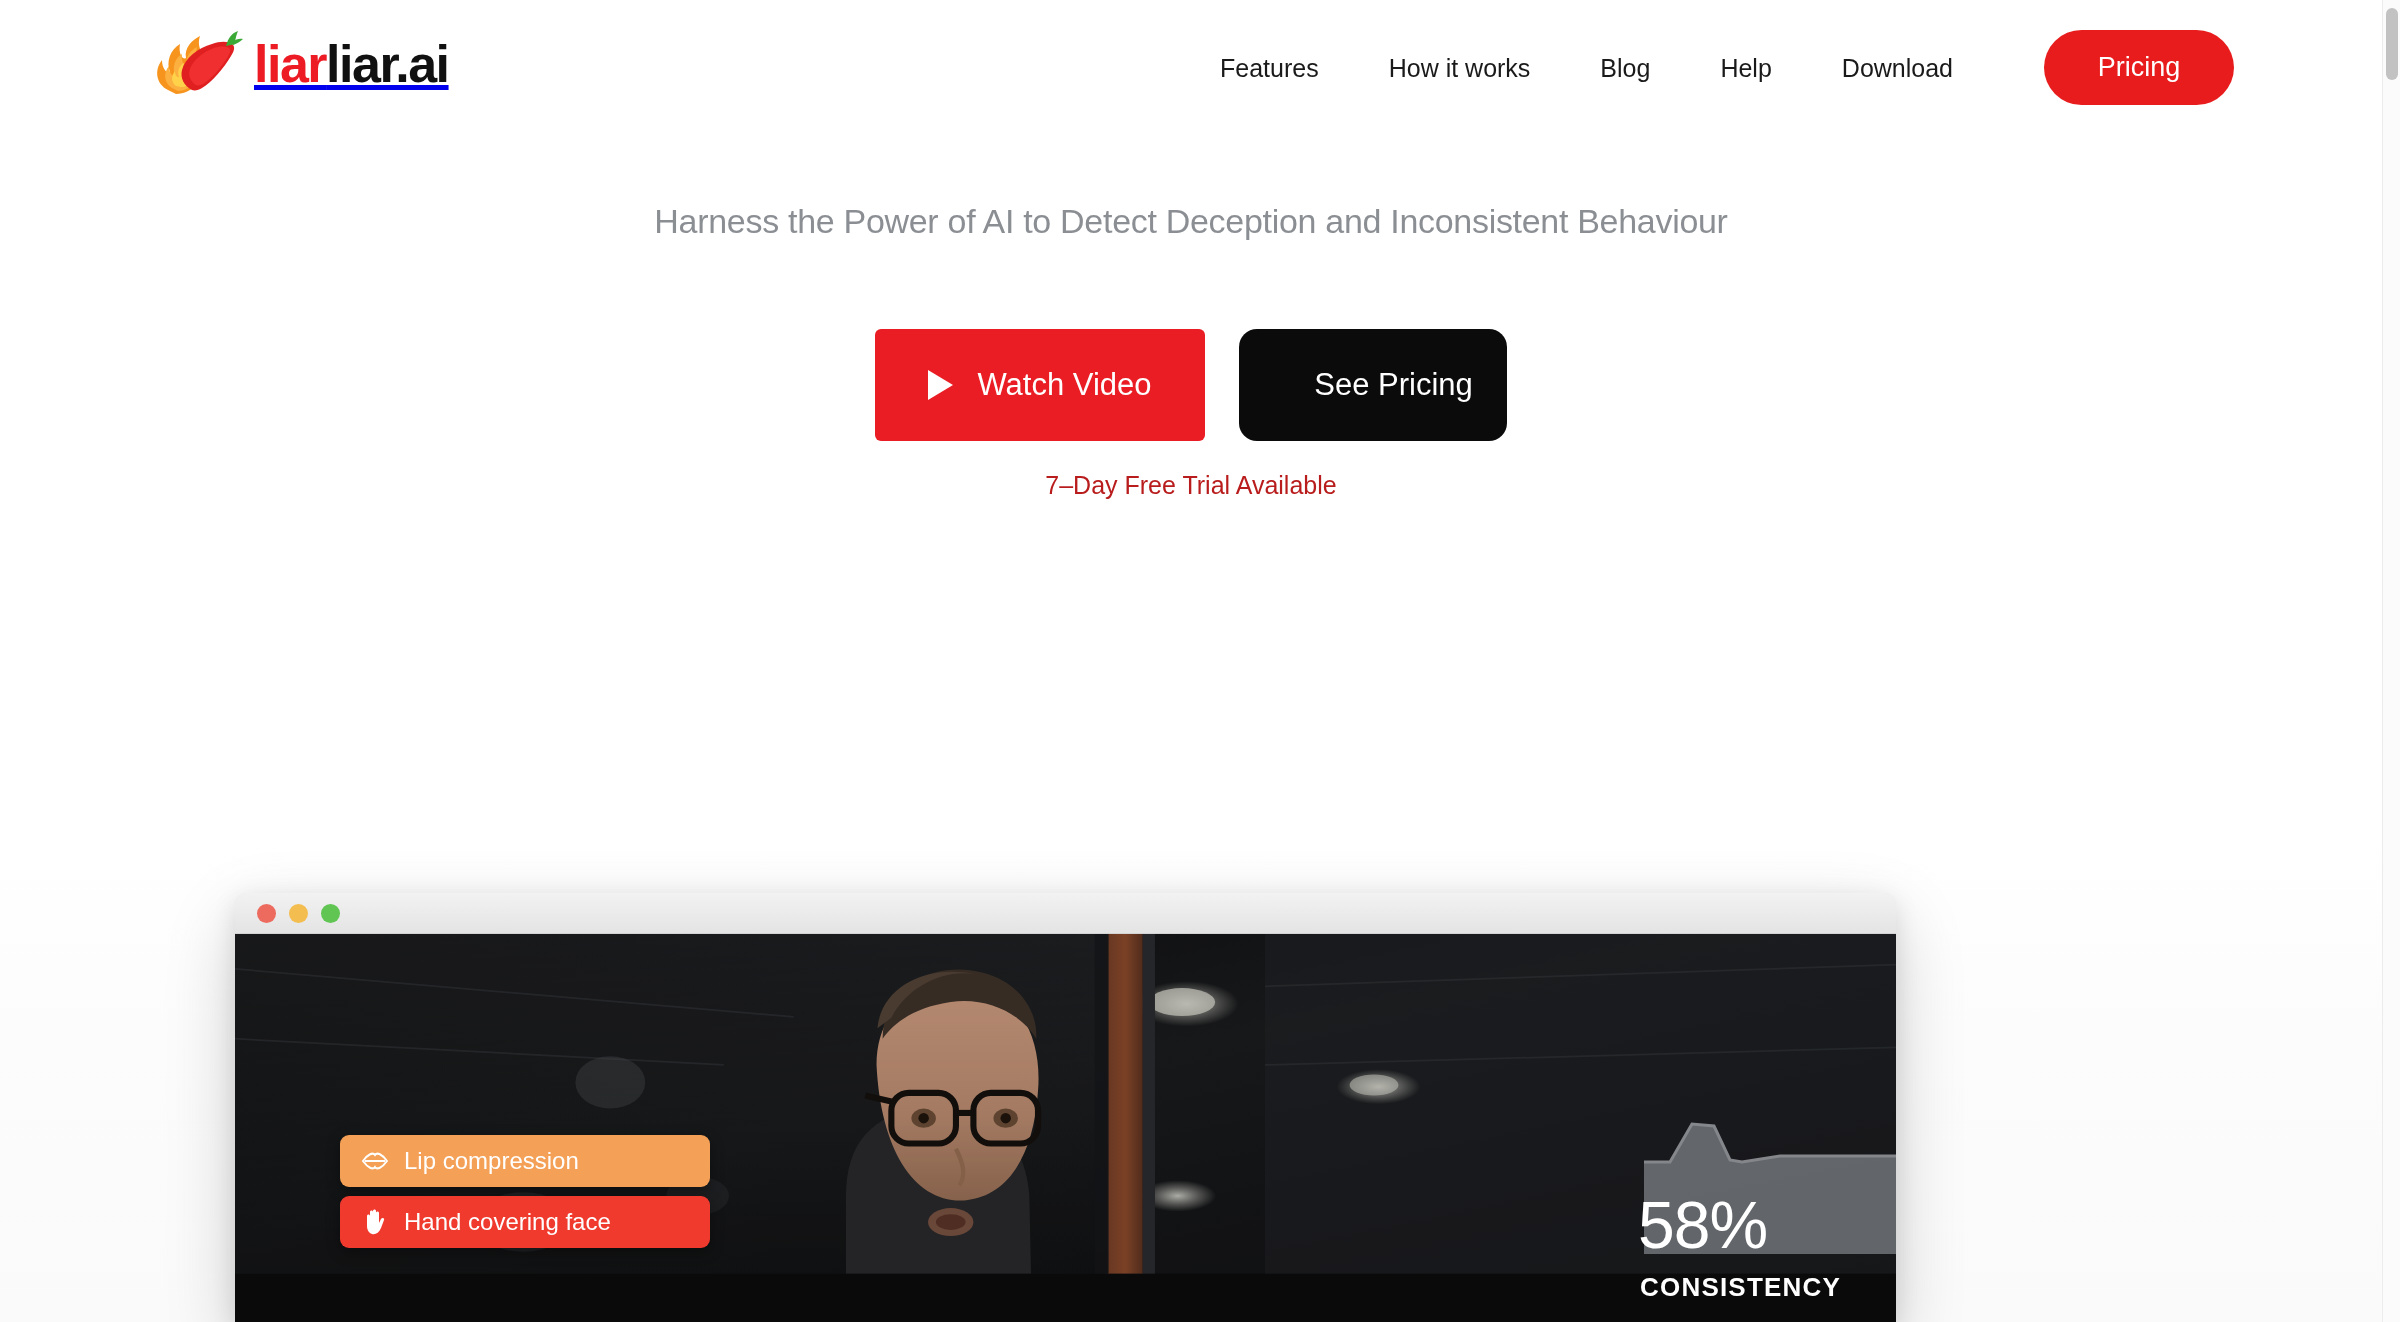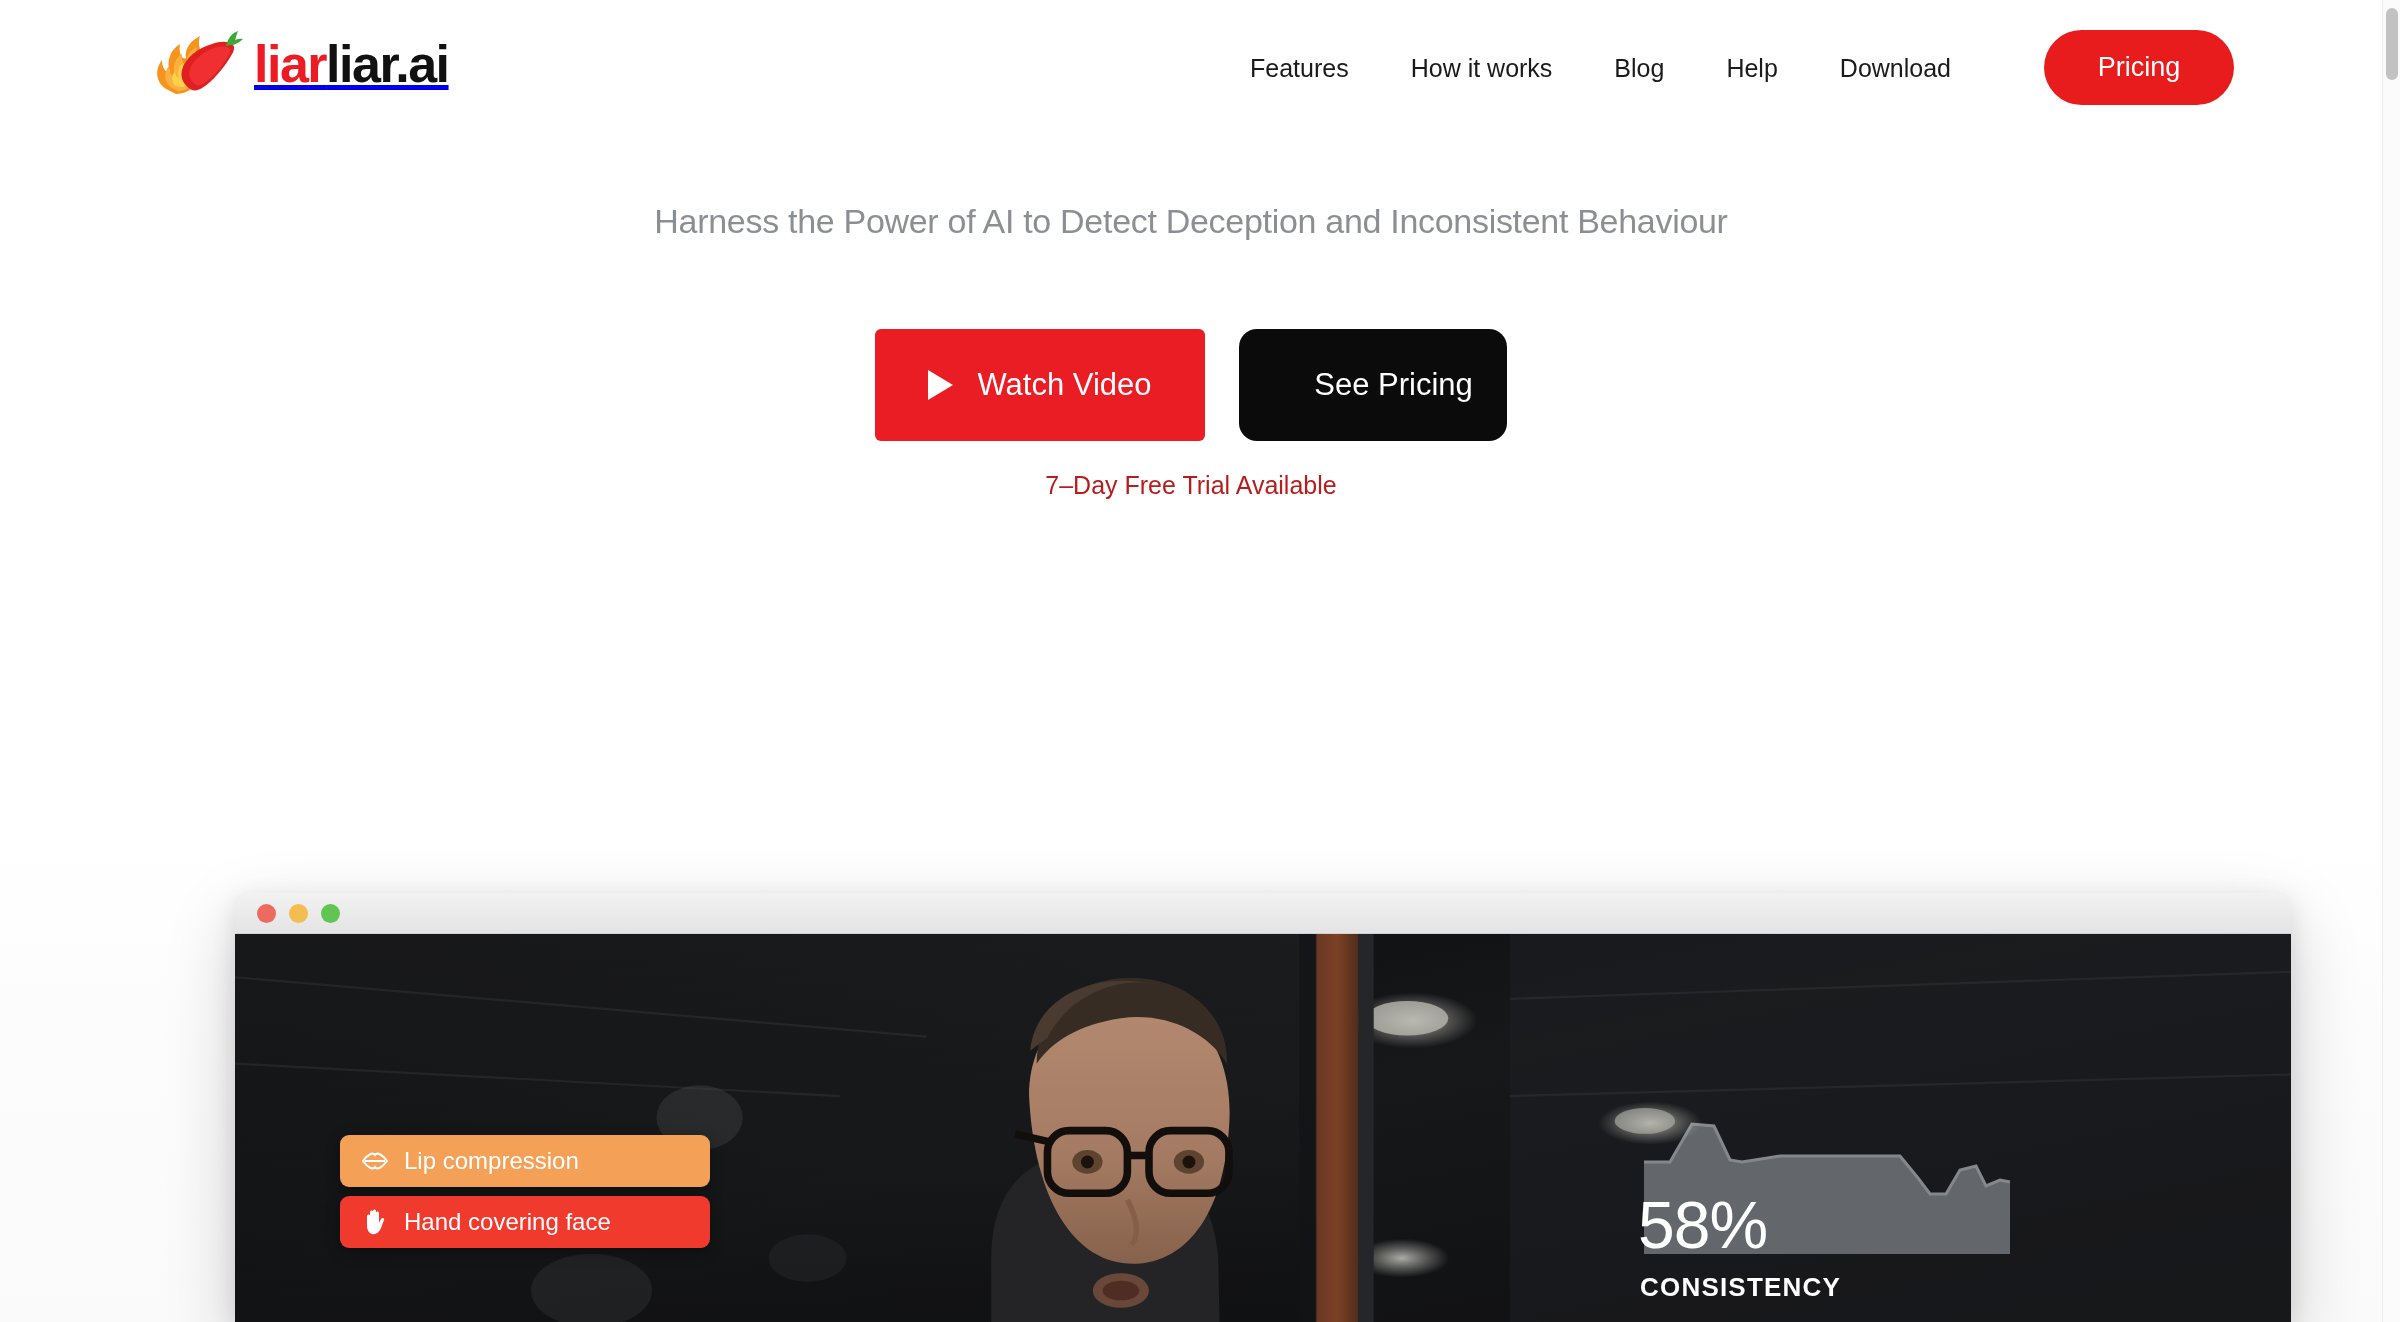--- a/index.html
+++ b/index.html
@@ -57,25 +57,25 @@
     font-weight: 700;
     letter-spacing: -1.5px;
     line-height: 1;
     white-space: nowrap;
   }
   .logo-text .red { color: #ED1C24; }
   .logo-text .black { color: #111111; }
 
   .nav {
     position: absolute;
-    left: 1250px;
+    left: 1220px;
     top: 48px;
     display: flex;
     align-items: flex-start;
-    gap: 4px;
+    gap: 12px;
   }
 
   .nav-link {
     font-size: 25px;
     color: #1a1a1a;
     text-decoration: none;
     white-space: nowrap;
     padding: 6px 0;
     margin-right: 58px;
     font-weight: 400;
@@ -201,21 +201,21 @@
     left: 0;
     width: 2382px;
     height: 484px;
     background: linear-gradient(180deg, #ffffff 0%, #fcfcfc 40%, #fafafa 100%);
   }
 
   .window {
     position: absolute;
     left: 235px;
     top: 893px;
-    width: 2056px;
+    width: 1661px;
     height: 430px;
     border-radius: 12px 12px 0 0;
     background: #e9e9e9;
     box-shadow: 0 26px 70px rgba(0,0,0,0.18), 0 6px 24px rgba(0,0,0,0.10);
     overflow: hidden;
   }
 
   .titlebar {
     position: relative;
     width: 100%;

